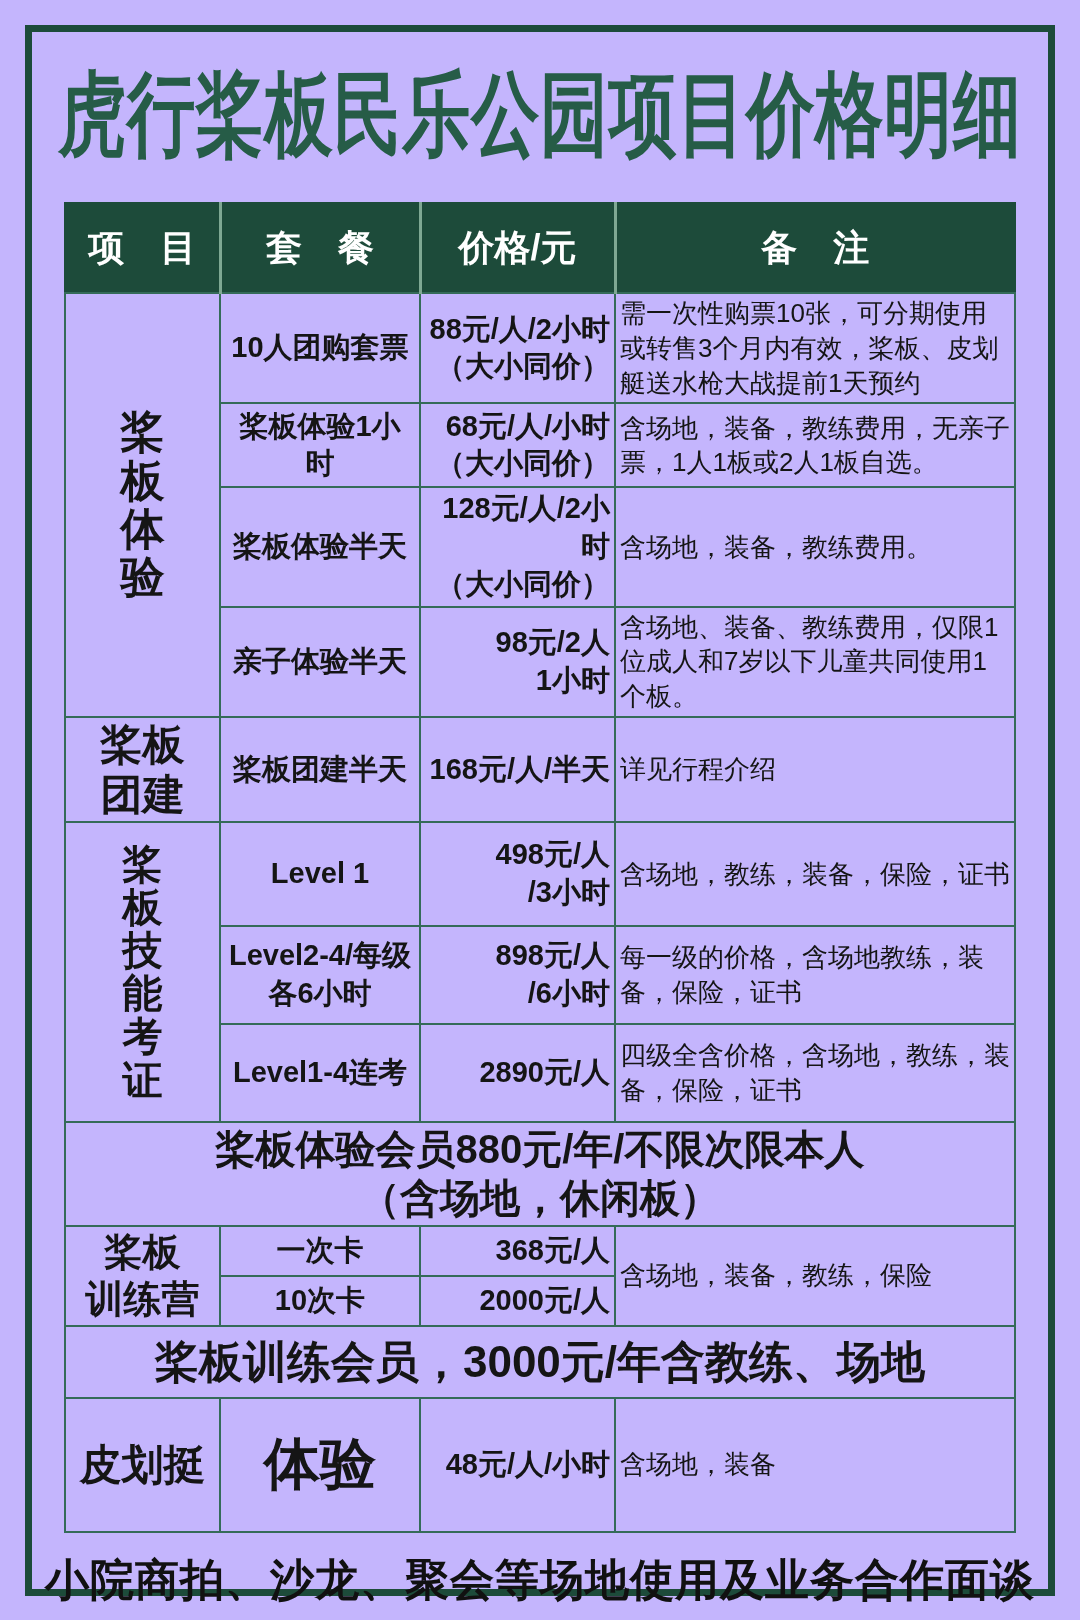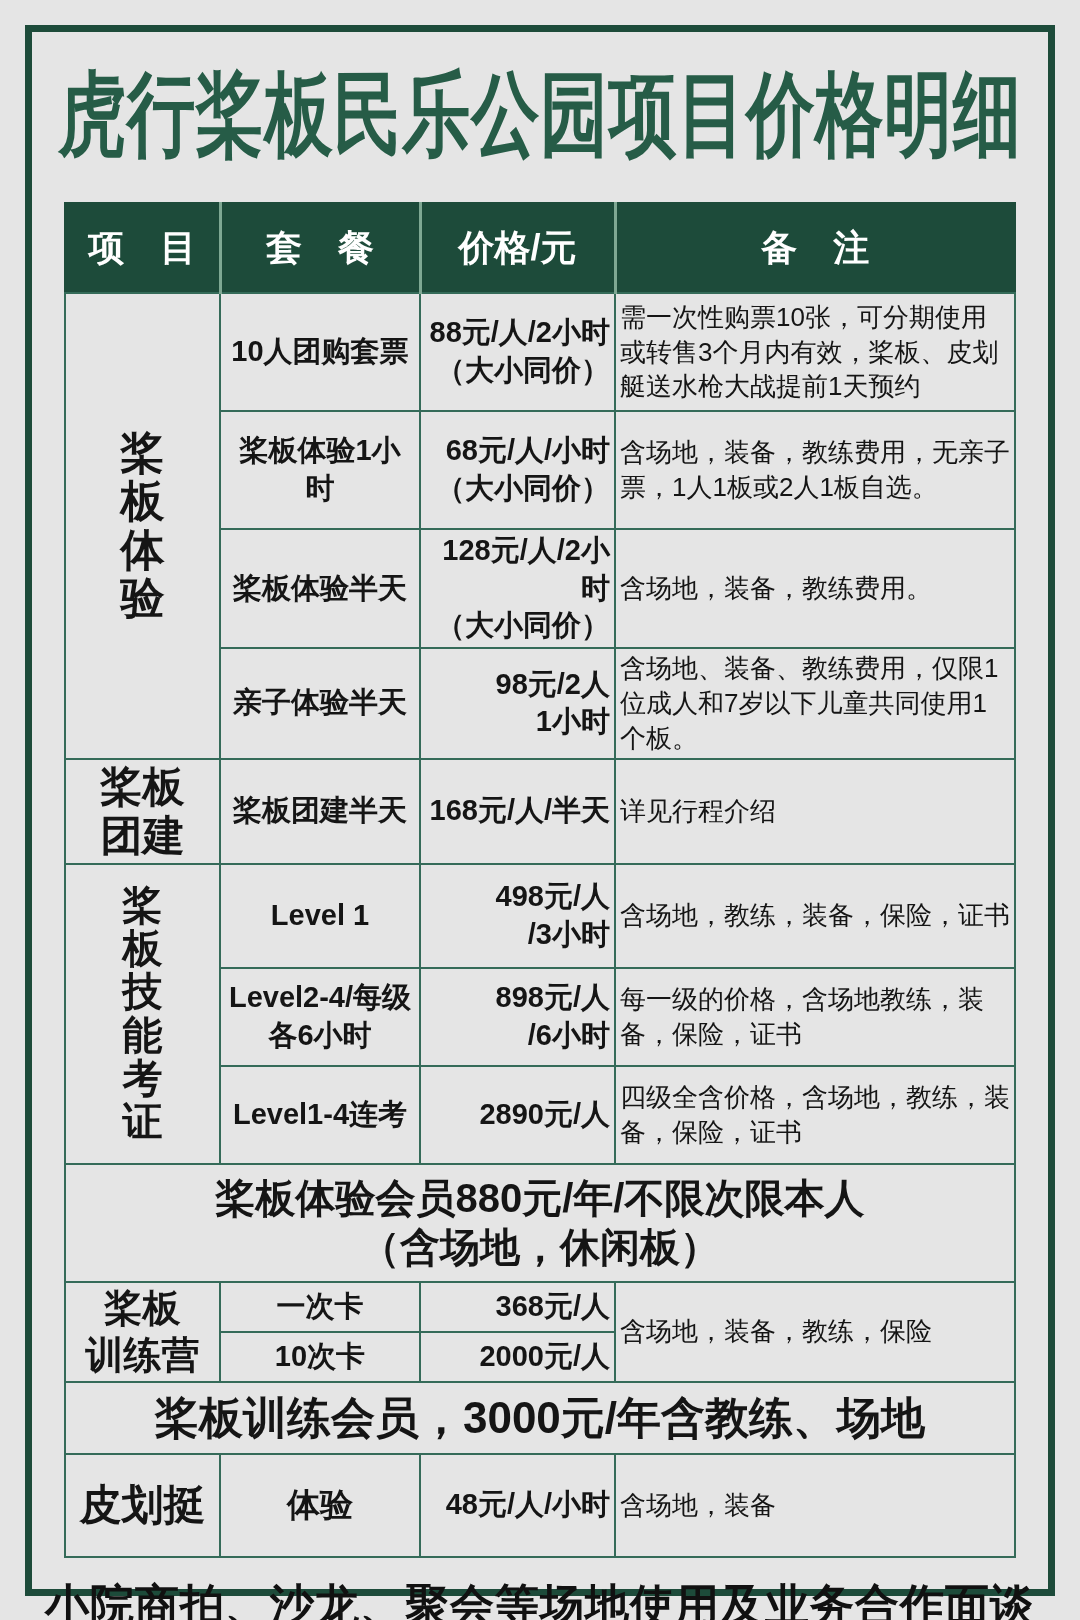--- a/index.html
+++ b/index.html
@@ -1,17 +1,17 @@
 <!DOCTYPE html>
 <html><head>
 <meta charset="utf-8">
 <style>
   html,body { margin:0; padding:0; background:#ffffff; }
   .page {
-    position:relative; width:1080px; height:1620px; background:#e5e5e5;
+    position:relative; width:1080px; height:1620px; background:#c4b5fd;
     font-family:"Liberation Sans", sans-serif; color:#151515; overflow:hidden;
   }
   .frame {
     position:absolute; left:25px; top:25px; right:25px; bottom:24px;
     border:7px solid #1d4b3a; box-sizing:border-box;
   }
   .title {
     height:150px; margin:8px 0 12px; display:flex; align-items:center; justify-content:center;
   }
   .title-inner {
@@ -32,28 +32,28 @@
   }
   tr.hdr th + th { border-left:3px solid #7fa893; }
   td { border:2px solid #356b59; }
   .proj { text-align:center; font-weight:bold; white-space:pre-line; }
   .proj-s1 { font-size:44px; line-height:1.10; }  
   .proj-s2 { font-size:42px; line-height:1.18; }  
   .proj-s3 { font-size:40px; line-height:1.08; }  
   .proj-s4 { font-size:38px; line-height:1.22; }  
   .proj-s5 { font-size:42px; line-height:1.1; }   
   .pkg { text-align:center; font-weight:bold; font-size:29px; white-space:pre-line; line-height:1.3; }
-  .pkg-big { font-size:33px; }
+  .pkg-big { font-size:56px; }
   .price { text-align:right; font-weight:bold; font-size:29px; white-space:pre-line; line-height:1.3; }
   .rmk { text-align:left; font-size:26px; font-weight:500; line-height:1.34; padding:6px 10px 6px 20px; }
   .rmk-indent { padding-left:52px; padding-right:14px; }
   .member { text-align:center; font-weight:bold; font-size:40px; white-space:pre-line; line-height:1.22;margin-left:36px; }
   .member2 { font-size:44px; }
-  tr.rh100 { height:118px; } tr.rh102 { height:72px; } tr.rh98 { height:98px; }
-  tr.rh104 { height:104px; } tr.rh50 { height:50px; } tr.rh103 { height:103px; }
+  tr.rh100 { height:84px; } tr.rh102 { height:72px; } tr.rh98 { height:98px; }
+  tr.rh104 { height:104px; } tr.rh50 { height:50px; } tr.rh103 { height:134px; }
   .footer {
     height:96px; display:flex; align-items:center; justify-content:center;
     font-size:44px; font-weight:bold; color:#111111; letter-spacing:1px;
   }
 </style>
 </head>
 <body>
 
 <div class="page">
   <div class="frame">

